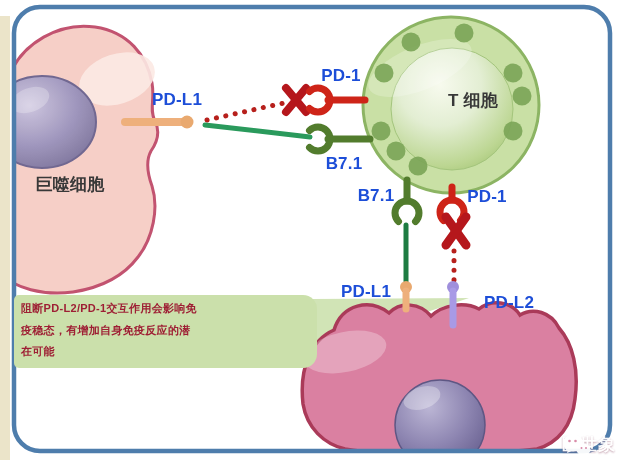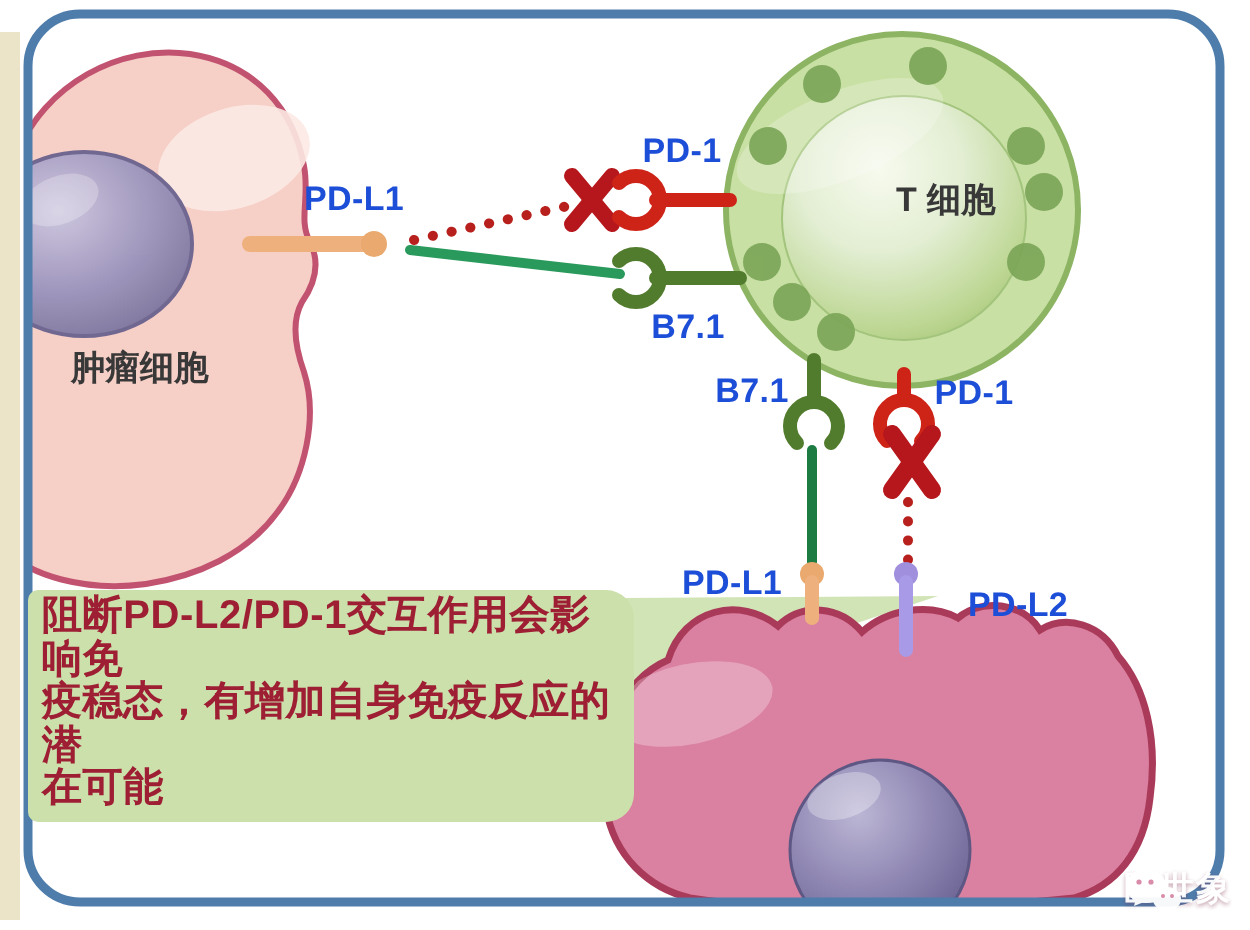--- a/index.html
+++ b/index.html
@@ -12,21 +12,21 @@
   .lbl{
     position:absolute;transform:translate(-50%,-50%);
     font-size:17px;font-weight:600;color:#1d4ed8;white-space:nowrap;
     letter-spacing:0.2px;z-index:5;
   }
   .lbl.cjk{font-weight:600;color:#383838;}
   .annot{
     position:absolute;left:14px;top:295px;width:290px;min-height:58px;
     background:#cbe0ab;border-radius:5px 14px 14px 5px;
     padding:3px 6px 5px 7px;z-index:6;
-    font-size:20px;font-weight:bold;color:#9e1f34;line-height:21.5px;
+    font-size:11px;font-weight:bold;color:#9e1f34;line-height:21.5px;
     white-space:pre-line;letter-spacing:0.3px;
   }
   .watermark{
     position:absolute;right:9px;bottom:9px;z-index:7;display:flex;
     align-items:center;gap:4px;opacity:0.95;
   }
   .watermark .wtext{
     font-size:17px;font-weight:bold;color:#ffffff;
     text-shadow:0 1px 2px rgba(120,40,70,0.45);letter-spacing:1px;
   }
@@ -154,21 +154,21 @@
     <rect x="14" y="7" width="596" height="444" rx="26" ry="26" fill="none" stroke="#4e7dac" stroke-width="4.5"></rect>
   </svg>
 
   <div class="lbl" style="left:177px;top:100px;">PD-L1</div>
   <div class="lbl" style="left:341px;top:76px;">PD-1</div>
   <div class="lbl" style="left:344px;top:164px;">B7.1</div>
   <div class="lbl" style="left:376px;top:196px;">B7.1</div>
   <div class="lbl" style="left:487px;top:197px;">PD-1</div>
   <div class="lbl" style="left:366px;top:292px;">PD-L1</div>
   <div class="lbl" style="left:509px;top:303px;">PD-L2</div>
-  <div class="lbl cjk" style="left:70px;top:184px;">肿瘤细胞</div>
+  <div class="lbl cjk" style="left:70px;top:184px;">巨噬细胞</div>
   <div class="lbl cjk" style="left:458px;top:100px;margin-left:15px;">T 细胞</div>
 
   <div class="annot">阻断PD-L2/PD-1交互作用会影响免
 疫稳态，有增加自身免疫反应的潜
 在可能</div>
 
   <div class="watermark">
     <svg width="30" height="26" viewBox="0 0 30 26">
       <ellipse cx="11" cy="10" rx="10" ry="8.5" fill="#ffffff"></ellipse>
       <circle cx="7.5" cy="8" r="1.3" fill="#d886a5"></circle>

